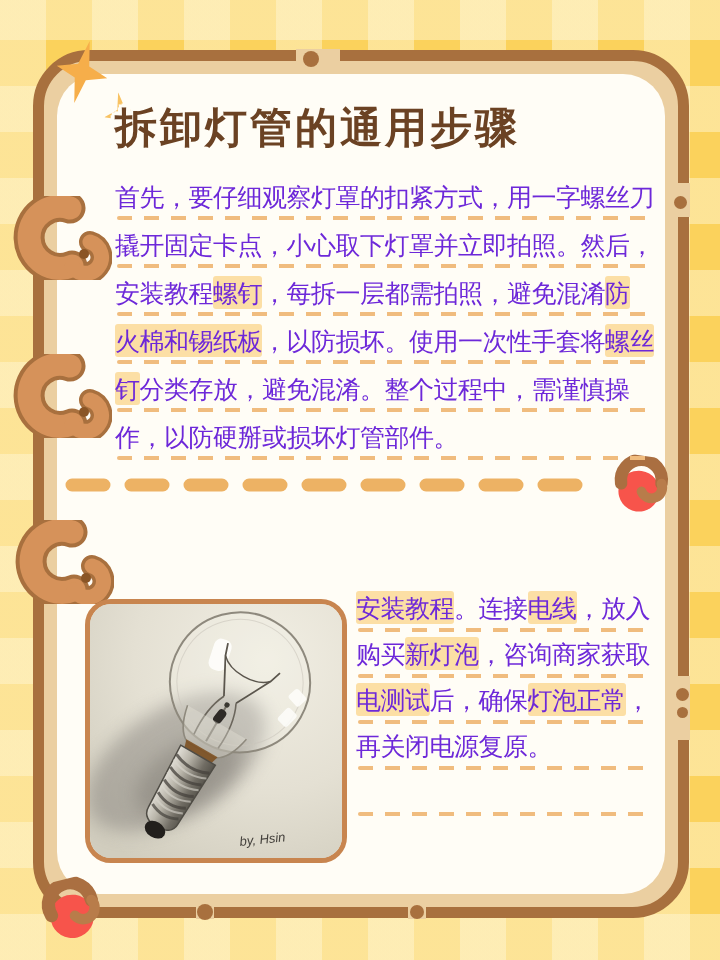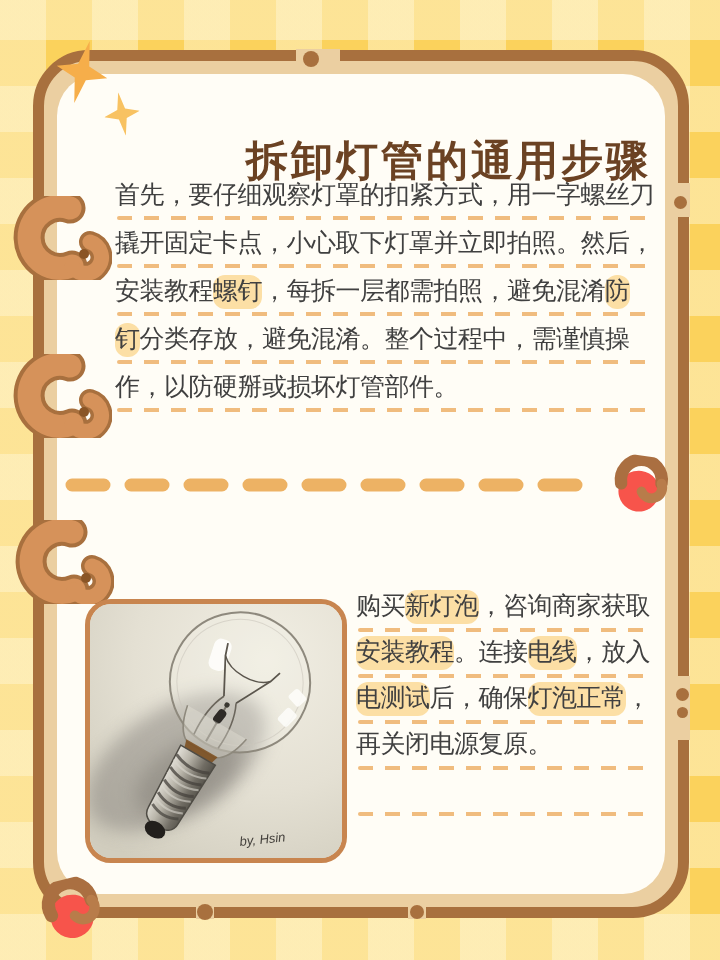--- a/index.html
+++ b/index.html
@@ -32,40 +32,40 @@
   .star{position:absolute;clip-path:polygon(50% 0,61% 39%,100% 50%,61% 61%,50% 100%,39% 61%,0 50%,39% 39%);}
   .star1{left:56px;top:40px;width:52px;height:64px;background:#f6ae4a;transform:rotate(14deg);}
   .star2{left:104px;top:92px;width:36px;height:44px;background:#f8c262;transform:rotate(-10deg);}
   
   .curl{position:absolute;width:104px;height:84px;}
   .c1{left:8px;top:196px;} .c2{left:8px;top:354px;} .c3{left:10px;top:520px;}
   .knot{position:absolute;}
   .knot-right{left:610px;top:456px;width:64px;height:64px;transform:rotate(8deg);}
   .knot-bl{left:40px;top:878px;width:68px;height:68px;transform:rotate(-14deg);}
   
-  .title{position:absolute;left:105px;width:546px;text-align:right;white-space:nowrap;margin-top:33px;}
+  .title{position:absolute;left:115px;width:546px;text-align:left;white-space:nowrap;}
   .t1{top:100px;} .t2{top:505px;}
   .title-text{position:relative;display:inline-block;font-size:42px;font-weight:900;
       letter-spacing:3px;color:#6b4223;
       text-shadow:-3px -3px 0 #fffdf6,0 -4px 0 #fffdf6,3px -3px 0 #fffdf6,
                   -4px 0 0 #fffdf6,4px 0 0 #fffdf6,
                   -3px 3px 0 #fffdf6,0 4px 0 #fffdf6,3px 3px 0 #fffdf6;}
   .title-hl{position:absolute;left:-8px;right:-14px;bottom:-6px;height:26px;
       background:#a6d79a;border-radius:13px;transform:rotate(-.4deg);z-index:-1;}
   
-  .para{position:absolute;color:#404040;font-size:25px;letter-spacing:-.5px;font-family:Liberation Mono, monospace;}
+  .para{position:absolute;color:#6d28d9;font-size:25px;letter-spacing:-.5px;}
   .p1{left:115px;top:177px;}
   .p2{left:356px;top:589px;}
   .line{position:relative;height:48px;line-height:40px;white-space:nowrap;}
   .p2 .line{height:46px;line-height:38px;}
   .line::after{content:"";position:absolute;left:2px;bottom:5px;height:4px;border-radius:2px;
       background:repeating-linear-gradient(90deg,#f0bc7e 0 15px,rgba(0,0,0,0) 15px 27px);}
   .p1 .line::after{width:536px;}
   .p2 .line::after{width:288px;bottom:3px;}
-  .hl{background:#fcdfa5;border-radius:12px;padding:3px 0 2px;}
+  .hl{background:#fcdfa5;border-radius:3px;padding:3px 0 2px;}
   
   .divider{position:absolute;left:64px;top:476px;width:534px;height:18px;}
   
   .photo{position:absolute;left:85px;top:599px;width:252px;height:254px;
       border:5px solid #c8854f;border-radius:26px;overflow:hidden;background:#e6e2d5;}
 </style>
 </head>
 <body>
 
 <div class="stage">
@@ -123,20 +123,21 @@
     <path d="M57 28 A12 12 0 1 1 36 40" stroke="#b87c4a" stroke-width="11" fill="none" stroke-linecap="round"></path>
   </svg>
 
   <div class="title t1">
     <span class="title-text"><span class="title-hl"></span><span>拆卸灯管的通用步骤</span></span>
   </div>
   <div class="para p1">
       <div class="line"><span>首先，要仔细观察灯罩的扣紧方式，用一字螺丝刀</span></div>
       <div class="line"><span>撬开固定卡点，小心取下灯罩并立即拍照。然后，</span></div>
       <div class="line"><span>安装教程</span><span class="hl">螺钉</span><span>，每拆一层都需拍照，避免混淆</span><span class="hl">防</span></div>
+      <div class="line"><span class="hl">火棉和锡纸板</span><span>，以防损坏。使用一次性手套将</span><span class="hl">螺丝</span></div>
       <div class="line"><span class="hl">钉</span><span>分类存放，避免混淆。整个过程中，需谨慎操</span></div>
       <div class="line"><span>作，以防硬掰或损坏灯管部件。</span></div>
     </div>
 
   <svg class="divider">
     <line x1="8" y1="9" x2="526" y2="9" stroke="#edb264" stroke-width="13" stroke-linecap="round" stroke-dasharray="32 27"></line>
   </svg>
 
 
   <div class="photo">
@@ -185,19 +186,19 @@
         <path d="M108 186 Q126 195 144 186" stroke="#d9d6cd" stroke-width="2" fill="none" opacity=".6"></path>
         <path d="M109 200 Q126 209 143 200" stroke="#d9d6cd" stroke-width="2" fill="none" opacity=".6"></path>
         <path d="M110 214 Q126 222 142 214" stroke="#d9d6cd" stroke-width="2" fill="none" opacity=".6"></path>
         <ellipse cx="126" cy="242" rx="11" ry="8" fill="#221f1c"></ellipse>
       </g>
       <text x="150" y="242" font-size="13" font-style="italic" fill="#44413c" transform="rotate(-6 150 242)">by, Hsin</text>
     </svg>
   </div>
 
   <div class="para p2">
+      <div class="line"><span class="hl">安装教程</span><span>。连接</span><span class="hl">电线</span><span>，放入</span></div>
       <div class="line"><span>购买</span><span class="hl">新灯泡</span><span>，咨询商家获取</span></div>
-      <div class="line"><span class="hl">安装教程</span><span>。连接</span><span class="hl">电线</span><span>，放入</span></div>
       <div class="line"><span class="hl">电测试</span><span>后，确保</span><span class="hl">灯泡正常</span><span>，</span></div>
       <div class="line"><span>再关闭电源复原。</span></div>
       <div class="line"></div>
     </div>
 </div>
 
 </body></html>

